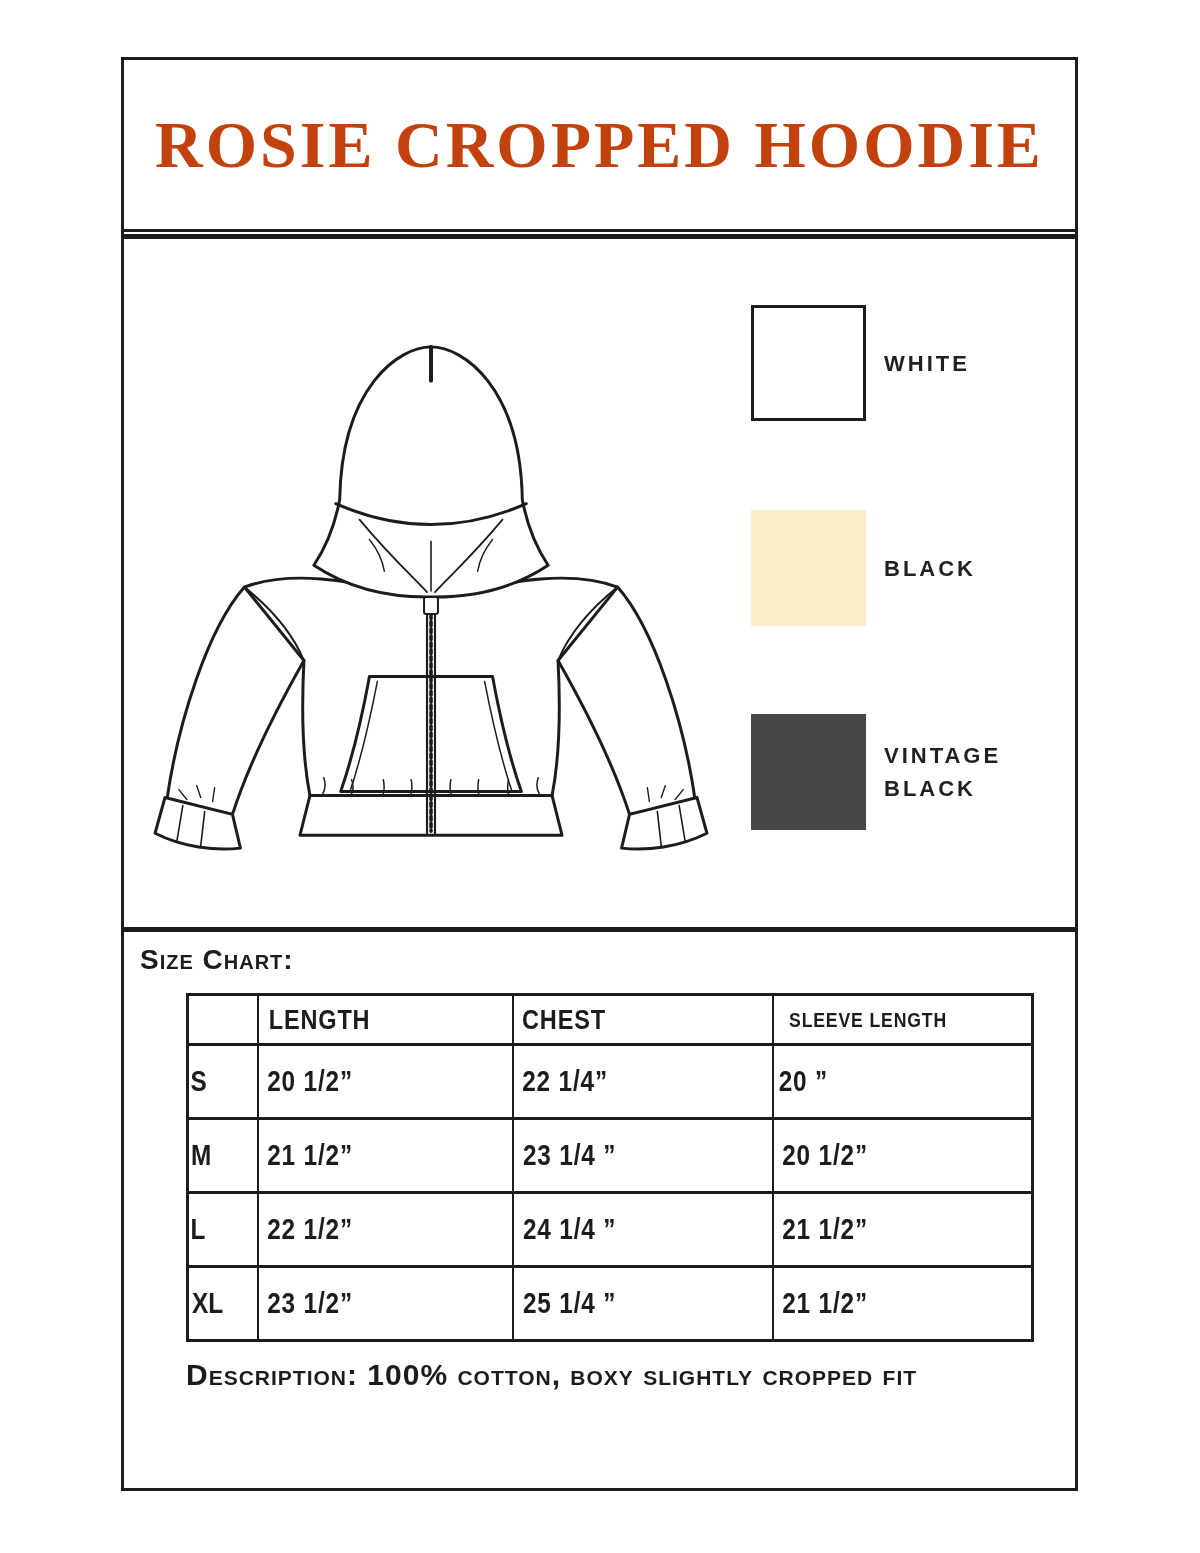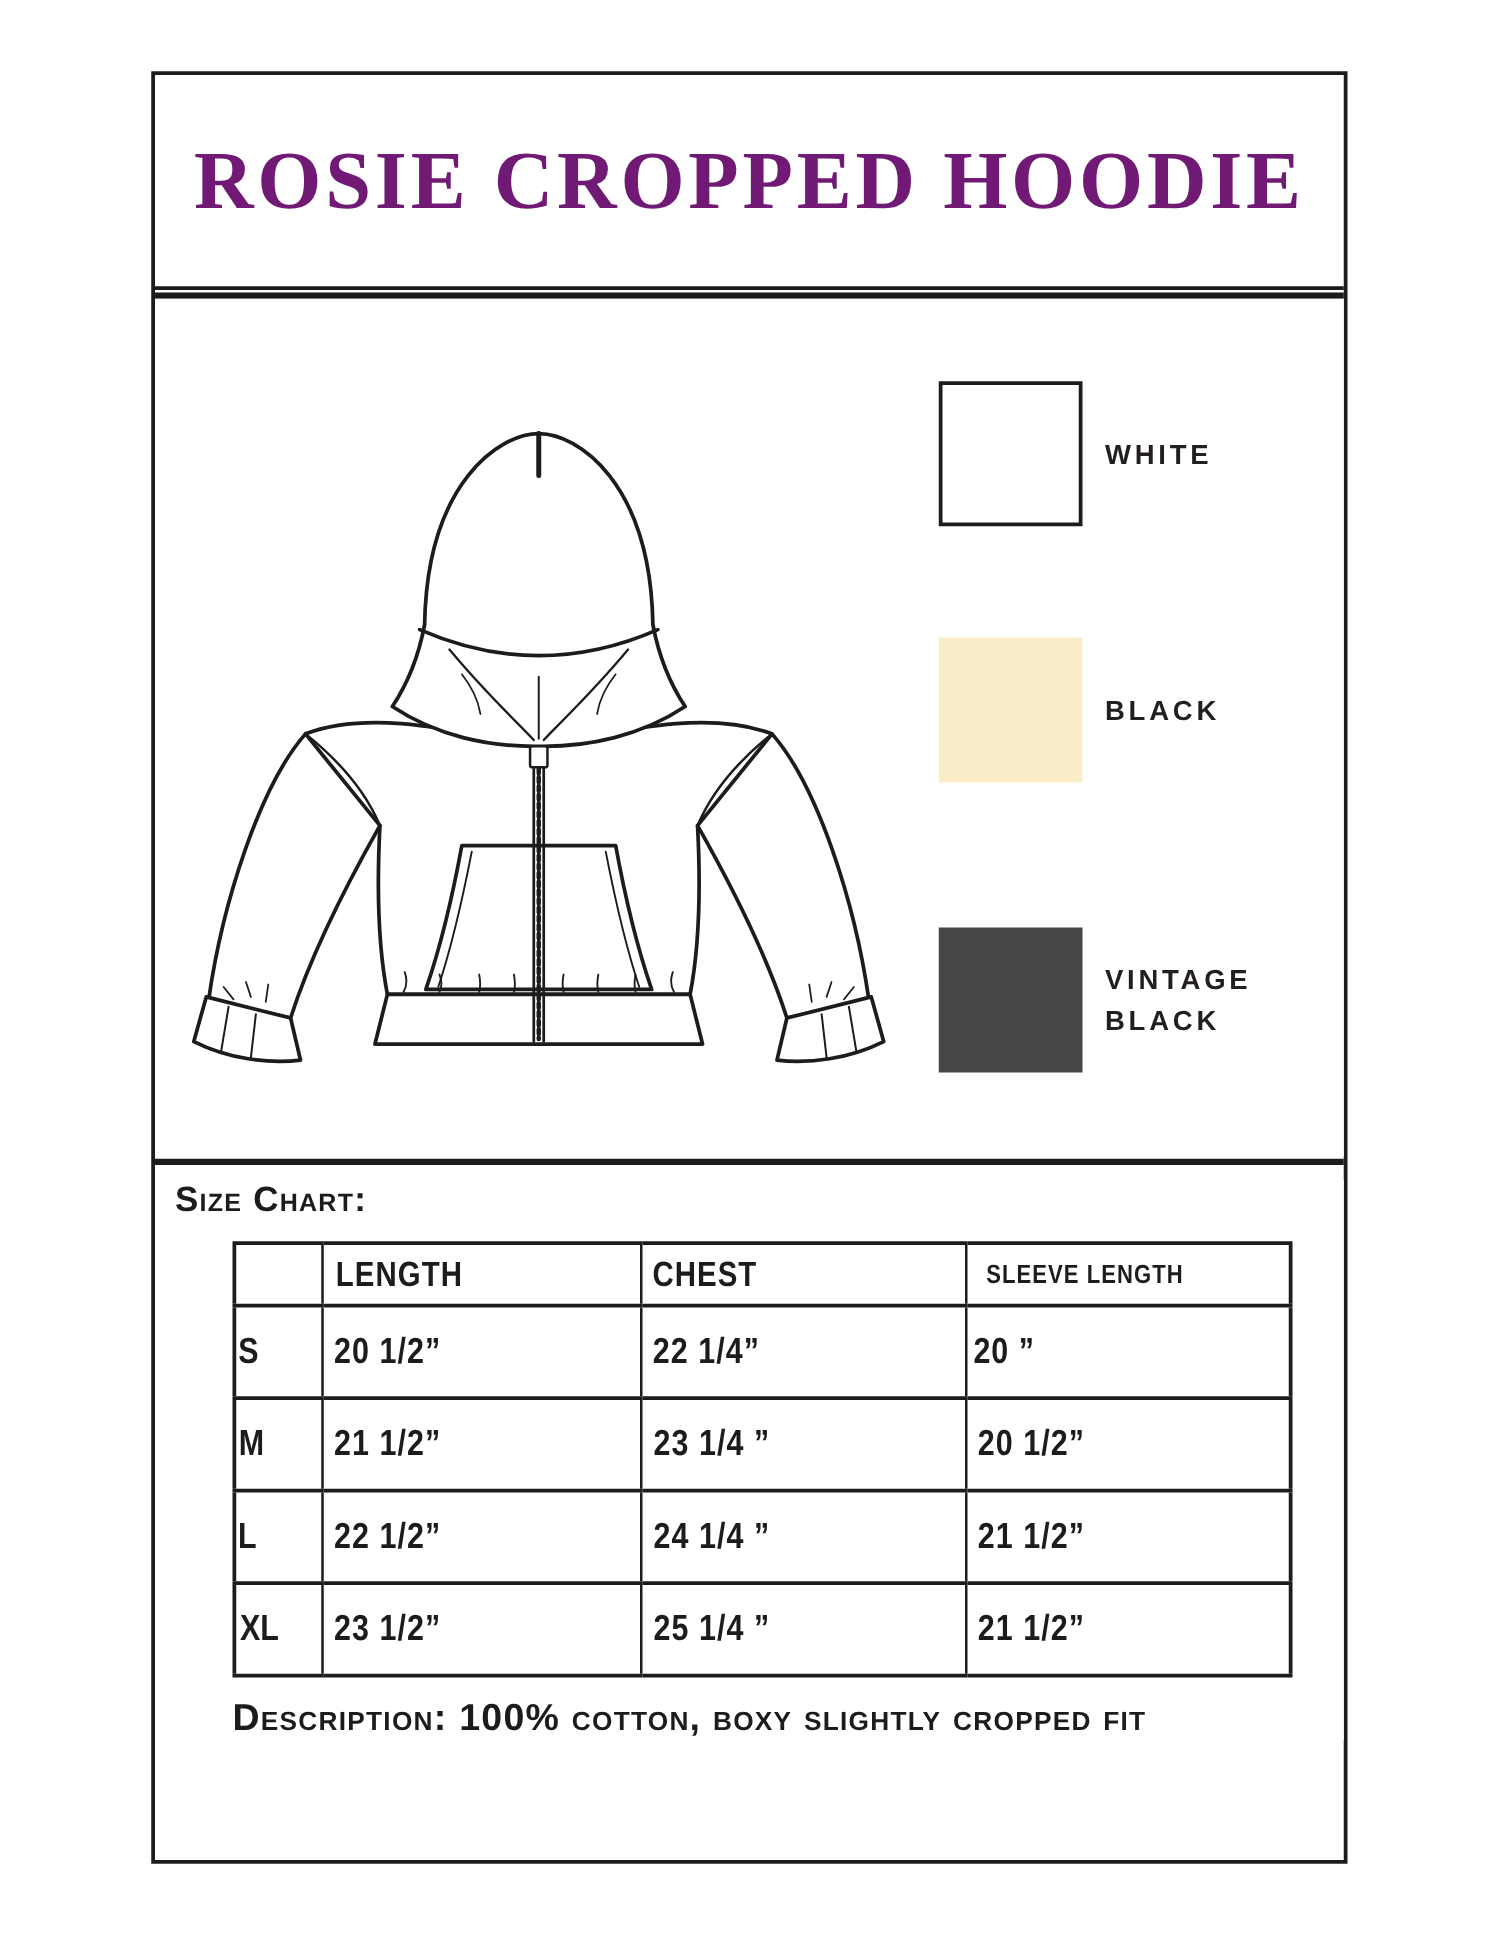--- a/index.html
+++ b/index.html
@@ -12,30 +12,30 @@
     position:absolute; left:121px; top:57px; width:957px; height:1434px;
     border:3px solid #1d1b1c; background:#fff;
   }
   
   .title-section {
     height:172px; border-bottom:3px solid #1d1b1c;
     display:flex; align-items:center; justify-content:center;
   }
   .product-title {
     font-family:"Liberation Serif", serif; font-weight:700;
-    font-size:66px; letter-spacing:3px; white-space:nowrap; color:#701a75;
+    font-size:66px; letter-spacing:3px; white-space:nowrap; color:#c2410c;
   }
   .thick-rule { height:5px; background:#1d1b1c; margin-top:2px; }
   
   .hero-section { position:relative; height:686px; background:#fff; }
   .hoodie-svg { position:absolute; left:26px; top:92px; width:562px; height:536px; }
   .swatch-row { position:absolute; left:627px; display:flex; align-items:center; gap:18px;justify-content:flex-end; }
   .row-0 { top:66px; }
   .row-1 { top:271px; }
-  .row-2 { top:503px; }
+  .row-2 { top:475px; }
   .swatch { width:115px; height:116px; flex:0 0 auto; }
   .swatch-outlined { border:3px solid #1d1b1c; }
   .swatch-label {
     font-size:22px; font-weight:700; letter-spacing:3px; line-height:1.5;
     max-width:140px; color:#231f20;
   }
   
   .chart-section { position:relative; background:#fff; }
   .chart-heading {
     margin:12px 0 17px 16px; font-size:28px; font-weight:700;

